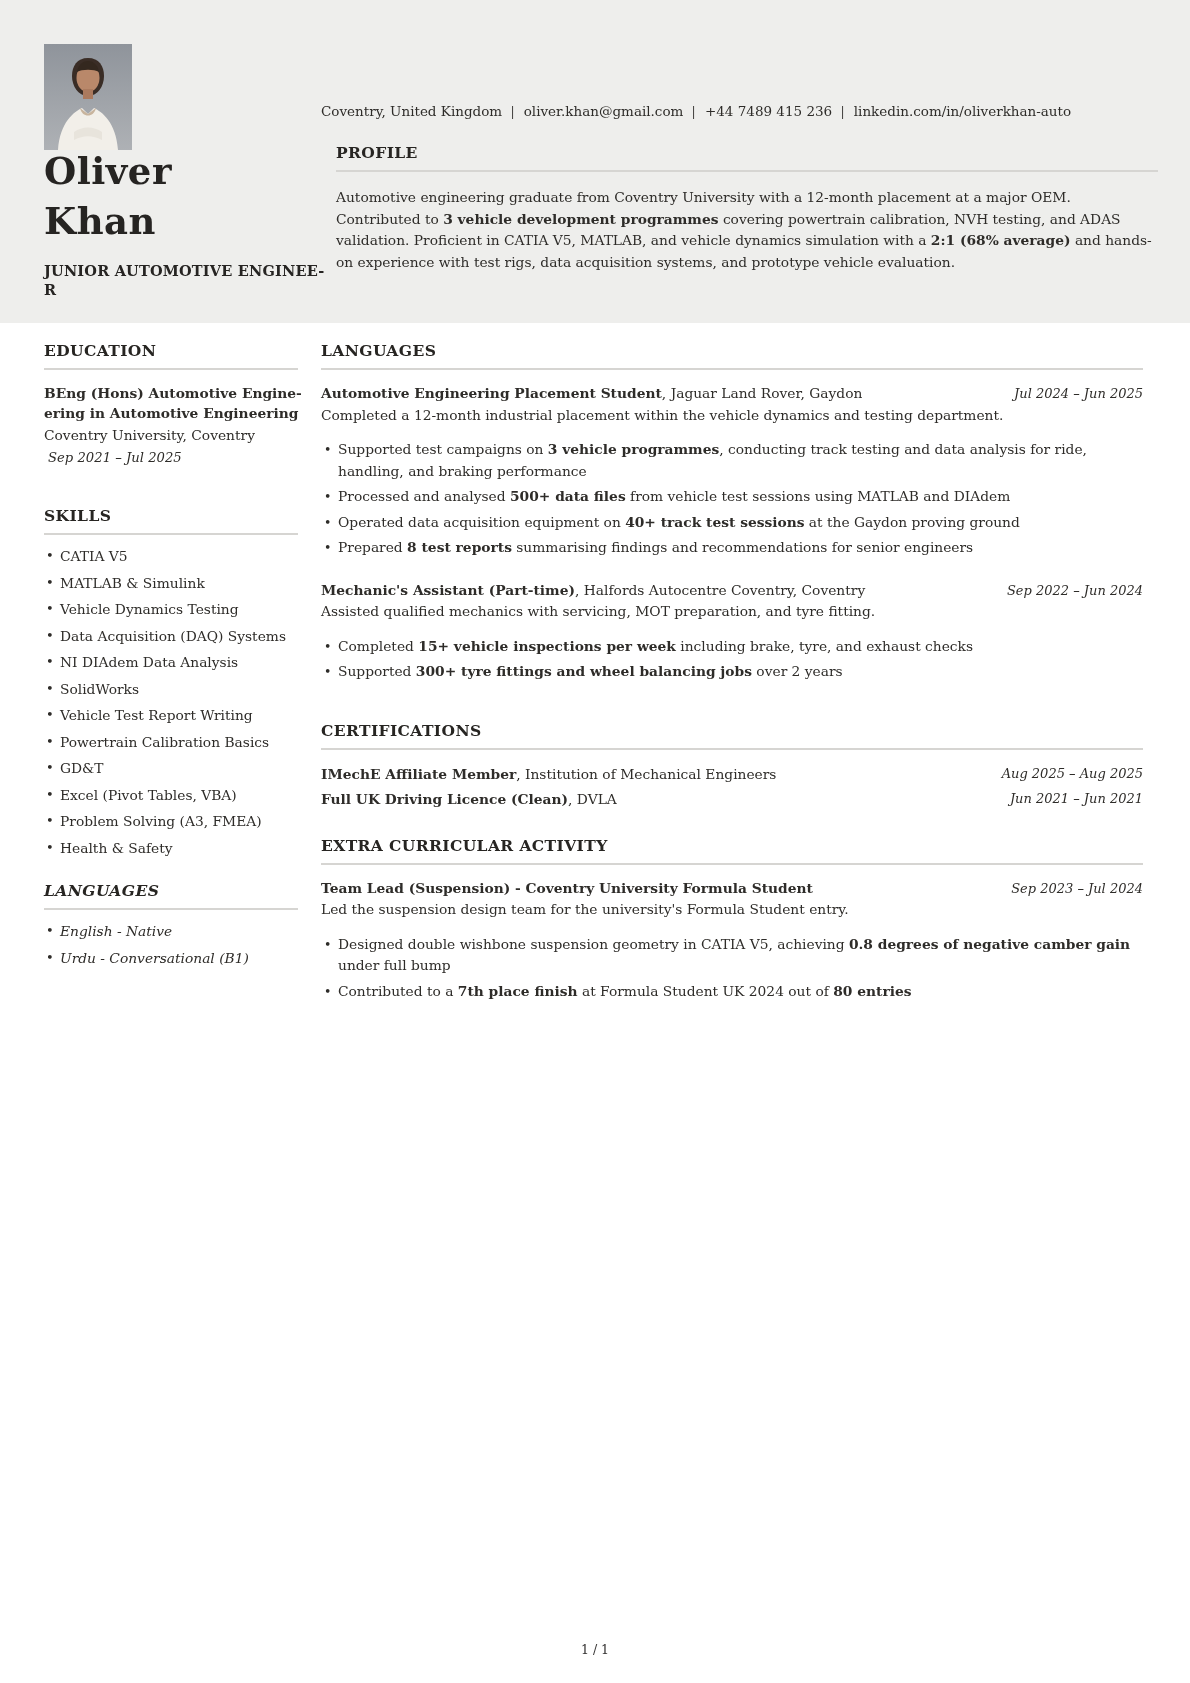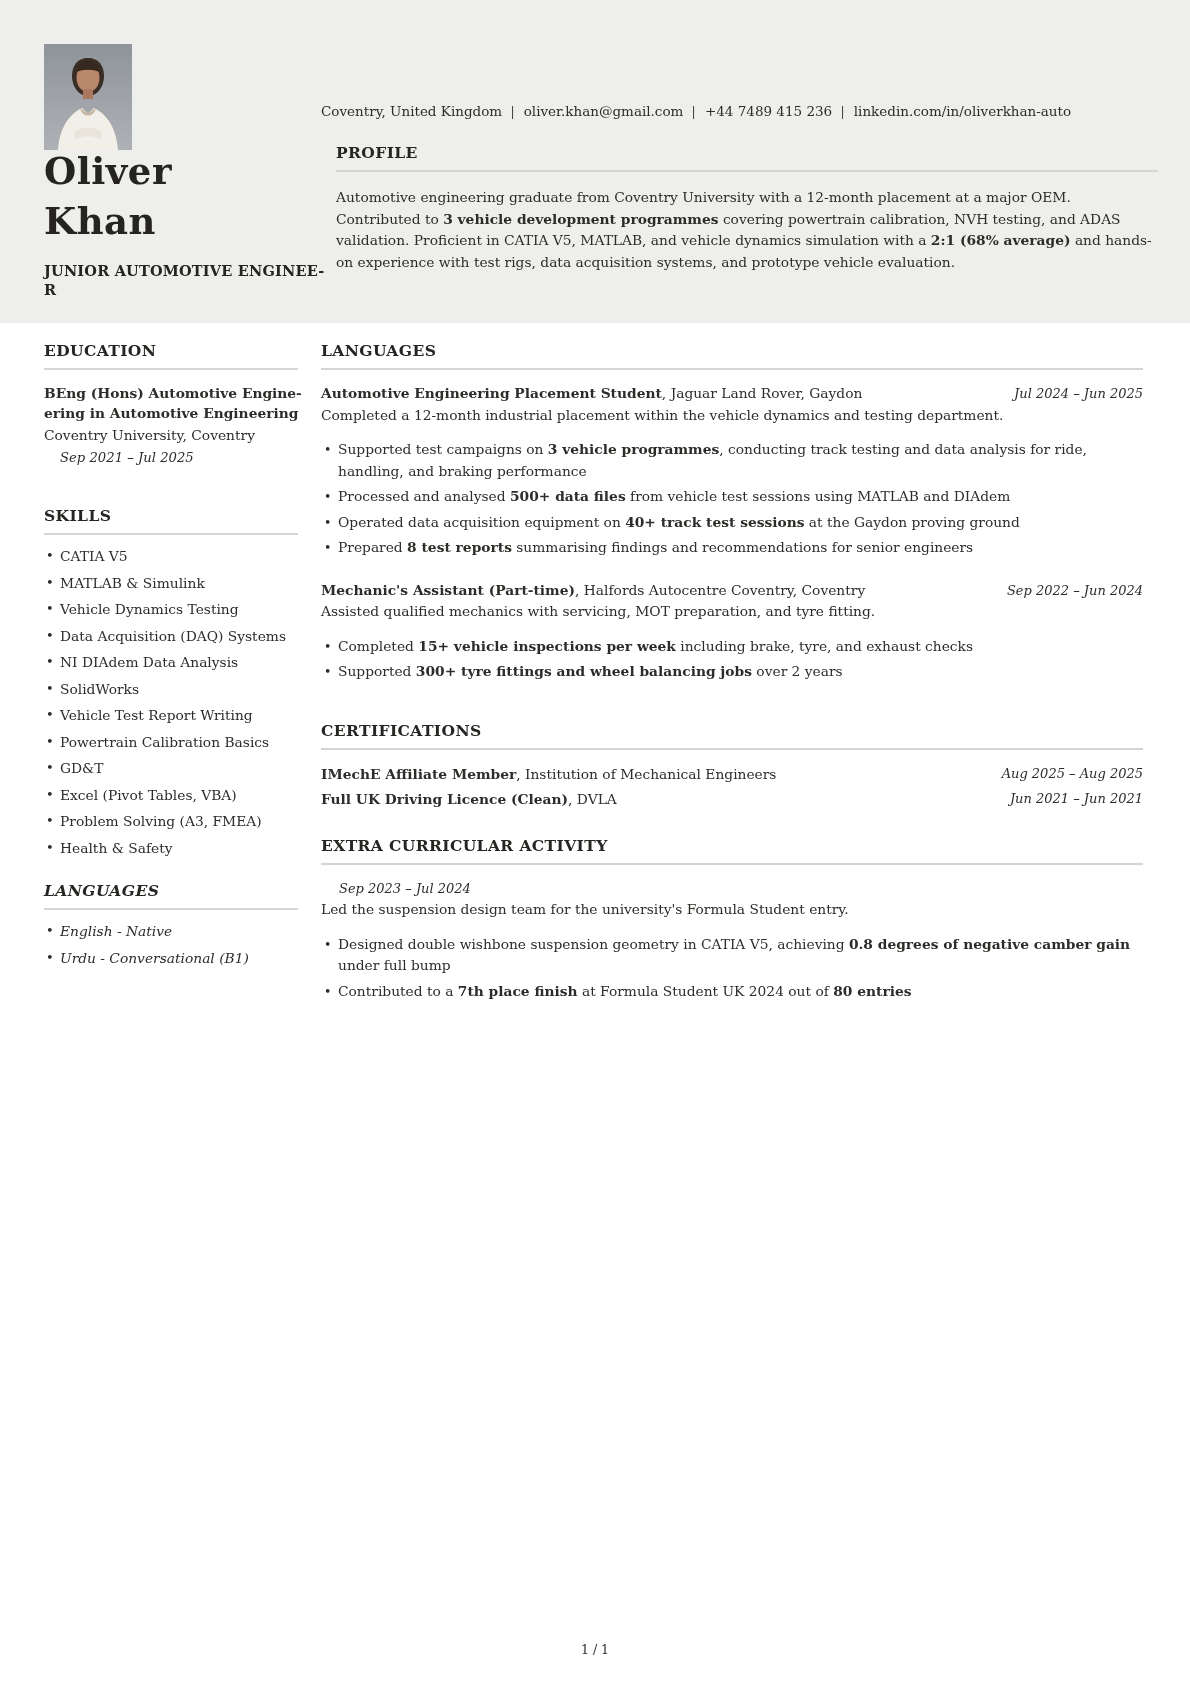--- a/index.html
+++ b/index.html
@@ -25,21 +25,21 @@
 
   .profile{position:absolute;left:336px;top:143px;width:822px;}
   .ptext{margin:15px 0 0 0;font-size:13.8px;line-height:21.5px;}
 
   .col-left{position:absolute;left:44px;top:341px;width:254px;font-size:13.8px;}
   .col-right{position:absolute;left:321px;top:341px;width:822px;font-size:13.8px;}
 
   .degree{margin:13px 0 0 0;font-weight:700;line-height:20px;}
   .degree span{white-space:nowrap;}
   .school{margin:2px 0 0 0;line-height:21px;}
-  .edu-dates{margin:1px 0 0 16px;font-style:italic;font-size:13.2px;line-height:21px;}
+  .edu-dates{margin:1px 0 0 4px;font-style:italic;font-size:13.2px;line-height:21px;}
 
   .skills-sec{margin-top:38px;}
   .lang-sec{margin-top:20px;font-style:italic;}
   ul.plain{list-style:none;margin:8px 0 0 0;padding:0;}
   ul.plain li{position:relative;padding-left:16px;line-height:26.5px;}
   ul.plain .dot{position:absolute;left:2px;top:0;font-size:13px;}
 
   .job{margin:13px 0 0 0;}
   .job + .job{margin-top:21px;}
   .job-head{display:flex;justify-content:space-between;align-items:baseline;line-height:21.5px;}
@@ -173,20 +173,21 @@
       <div class="cert-row">
         <span class="job-title"><b>Full UK Driving Licence (Clean)</b><span>, DVLA</span></span>
         <span class="dates">Jun 2021 – Jun 2021</span>
       </div>
     </section>
 
     <section class="extra-sec">
       <h2 class="sec-h">EXTRA CURRICULAR ACTIVITY</h2>
       <div class="job">
         <div class="job-head">
+          <span class="job-title"><b>Team Lead (Suspension) - Coventry University Formula Student</b></span>
           <span class="dates">Sep 2023 – Jul 2024</span>
         </div>
         <p class="job-sub">Led the suspension design team for the university's Formula Student entry.</p>
         <ul class="bullets">
           <li><span class="dot">•</span><span><span>Designed double wishbone suspension geometry in CATIA V5, achieving </span><b>0.8 degrees of negative camber gain</b><span> under full bump</span></span></li>
           <li><span class="dot">•</span><span><span>Contributed to a </span><b>7th place finish</b><span> at Formula Student UK 2024 out of </span><b>80 entries</b></span></li>
         </ul>
       </div>
     </section>
   </main>

